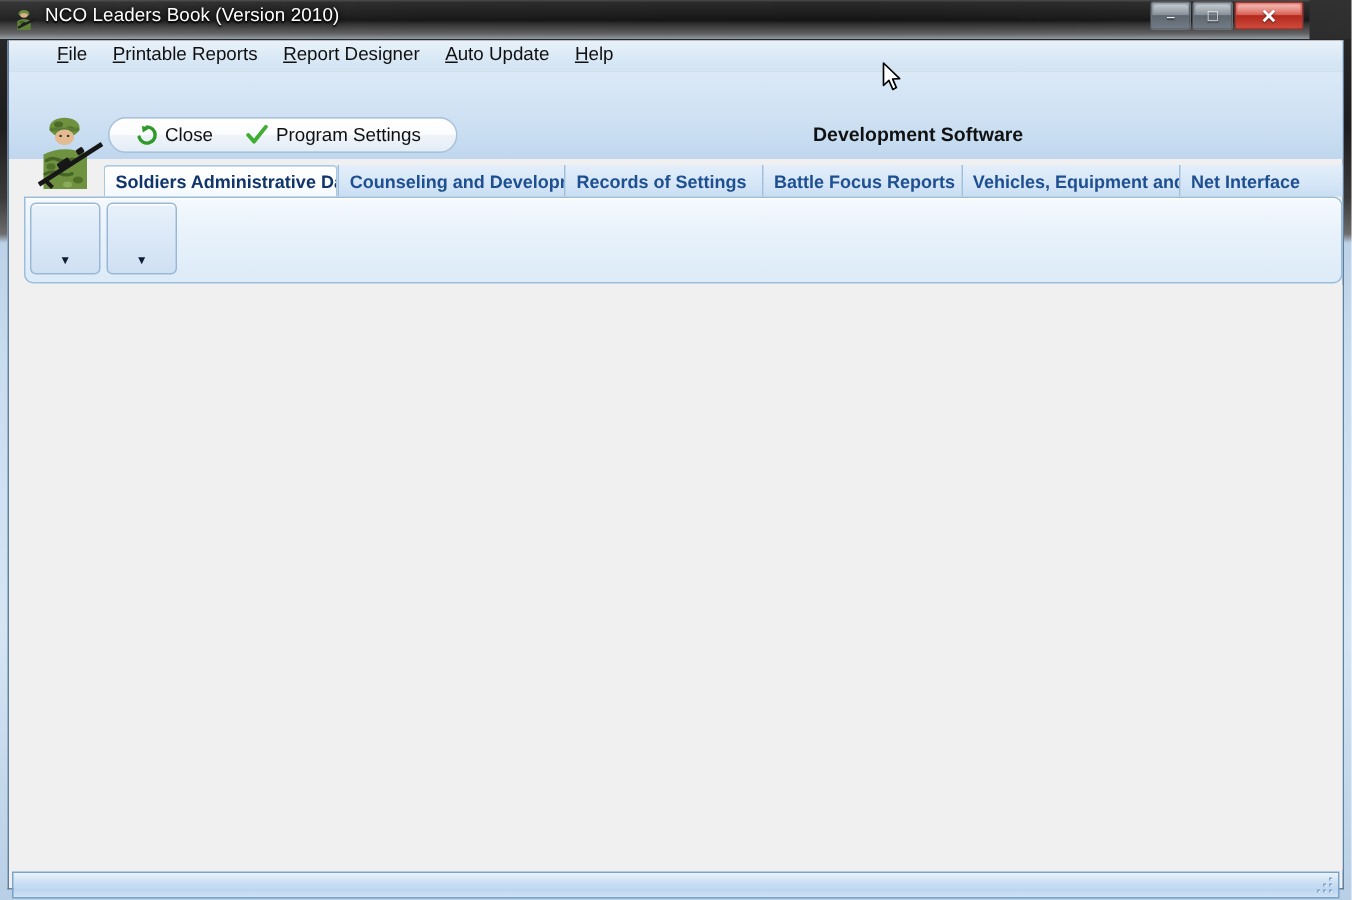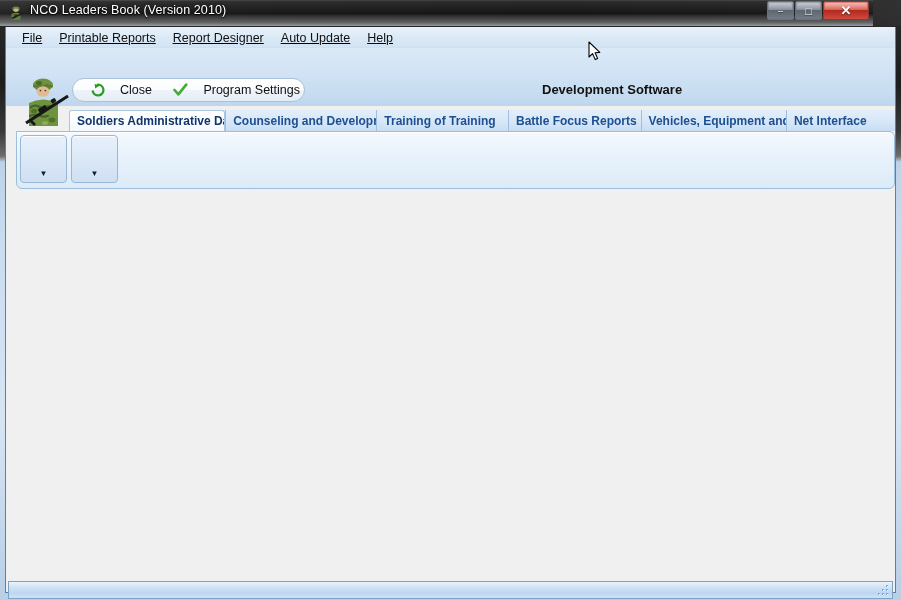--- a/index.html
+++ b/index.html
@@ -127,24 +127,23 @@
 
   
   #menu-bar {
     position: absolute;
     left: 0; top: 0;
     width: 889px;
     height: 21px;
     background: linear-gradient(to bottom, #e9f1f9 0%, #dceaf6 50%, #d2e3f3 100%);
     border-bottom: 1px solid #cfe0ef;
     display: flex;
-    align-items: flex-end;
-    padding-left: 8px;
-    box-sizing: border-box;
-    text-decoration: underline;
+    align-items: flex-start;
+    padding-left: 24px;
+    box-sizing: border-box;
   }
   .menu-item {
     font-size: 12.5px;
     color: #101010;
     padding: 2px 9px 2px 8px;
     white-space: nowrap;
     cursor: default;
   }
   .menu-item u { text-decoration: underline; }
 
@@ -172,21 +171,21 @@
     border: 1px solid #a8c2da;
     border-radius: 12px;
     background: linear-gradient(to bottom, #ffffff 0%, #fbfcfe 48%, #eef3f9 52%, #e4edf6 100%);
     display: flex;
     align-items: center;
     padding-left: 14px;
   }
   .tb-button {
     display: flex;
     align-items: center;
-    gap: 15px;
+    gap: 5px;
     font-size: 12.5px;
     color: #101010;
     white-space: nowrap;
     cursor: default;
     padding: 1px 4px;
   }
   #tb-sep { width: 14px; }
 
   #unregistered {
     position: absolute;
@@ -395,21 +394,21 @@
     </div>
 
     <div id="tab-strip">
       <div class="tab active" style="width:159px">
         <span>Soldiers Administrative Data</span>
       </div>
       <div class="tab" style="width:154px">
         <span>Counseling and Development</span>
       </div>
       <div class="tab" style="width:134px">
-        <span>Training of Training</span>
+        <span>Records of Settings</span>
       </div>
       <div class="tab" style="width:135px">
         <span>Battle Focus Reports</span>
       </div>
       <div class="tab" style="width:148px">
         <span>Vehicles, Equipment and Accountability</span>
       </div>
       <div class="tab" style="width:111px">
         <span>Net Interface</span>
       </div>

